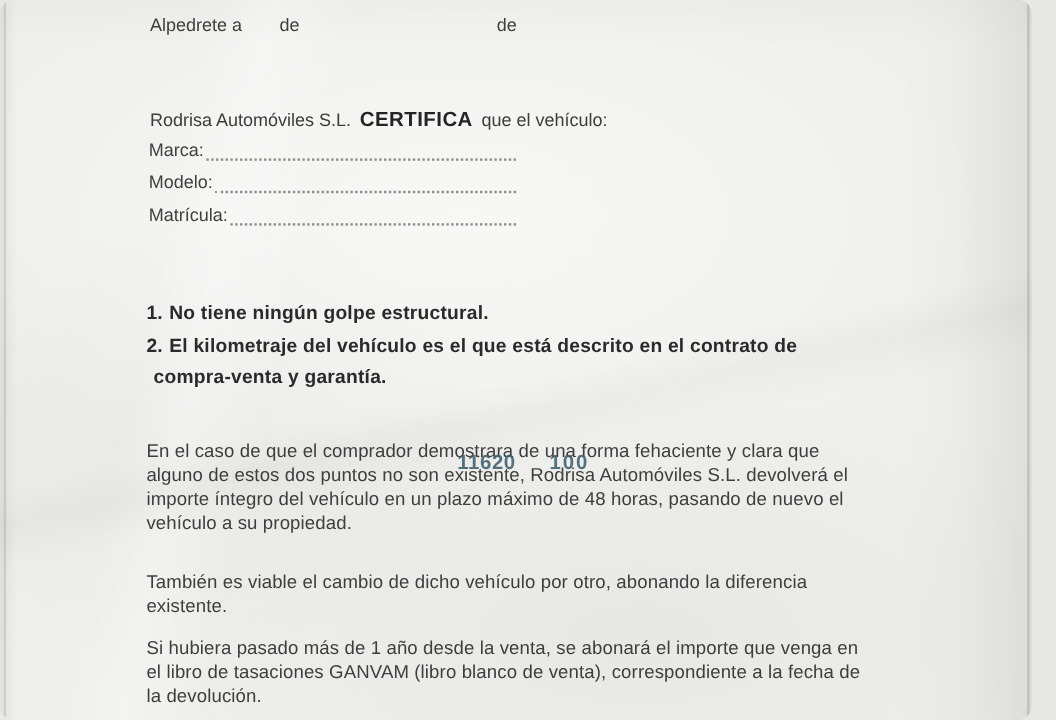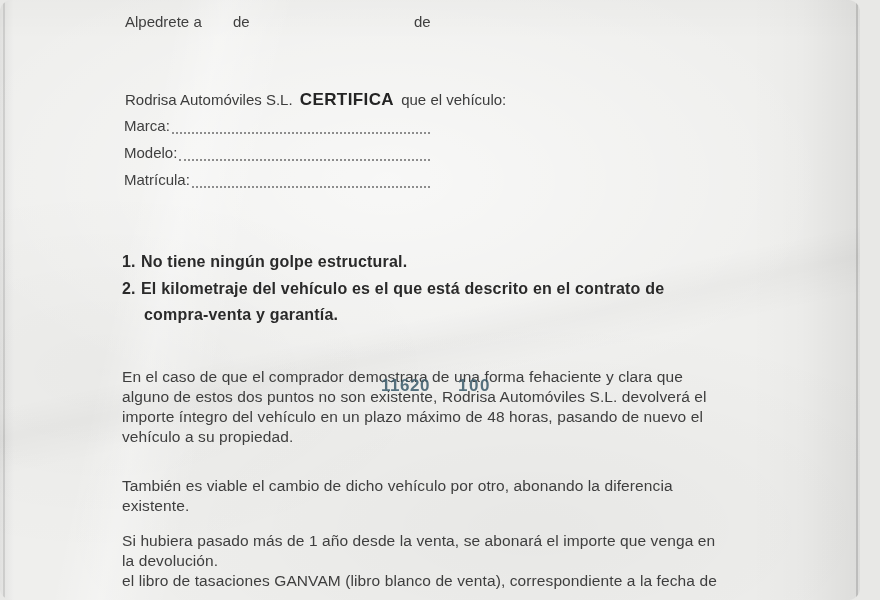--- a/index.html
+++ b/index.html
@@ -87,37 +87,37 @@
   </div>
 
   <div class="litem" style="left:122px;top:253px">
     <span class="lnum">1.</span>
     <span>No tiene ningún golpe estructural.</span>
   </div>
   <div class="litem" style="left:122px;top:280px">
     <span class="lnum">2.</span>
     <span>El kilometraje del vehículo es el que está descrito en el contrato de</span>
   </div>
-  <div class="litem" style="left:144px;top:306px">
+  <div class="litem" style="left:128px;top:306px">
     <span>compra-venta y garantía.</span>
   </div>
 
   <div class="para" style="top:367px">
     <div class="pline">En el caso de que el comprador demostrara de una forma fehaciente y clara que</div>
     <div class="pline">alguno de estos dos puntos no son existente, Rodrisa Automóviles S.L. devolverá el</div>
     <div class="pline">importe íntegro del vehículo en un plazo máximo de 48 horas, pasando de nuevo el</div>
     <div class="pline">vehículo a su propiedad.</div>
   </div>
 
   <span class="stamp n1">11620</span>
   <span class="stamp n2">100</span>
 
   <div class="para" style="top:476px">
     <div class="pline">También es viable el cambio de dicho vehículo por otro, abonando la diferencia</div>
     <div class="pline">existente.</div>
   </div>
 
   <div class="para" style="top:531px">
     <div class="pline">Si hubiera pasado más de 1 año desde la venta, se abonará el importe que venga en</div>
+    <div class="pline">el libro de tasaciones GANVAM (libro blanco de venta), correspondiente a la fecha de</div>
     <div class="pline">la devolución.</div>
-    <div class="pline">el libro de tasaciones GANVAM (libro blanco de venta), correspondiente a la fecha de</div>
   </div>
 </div>
 
 </body></html>

